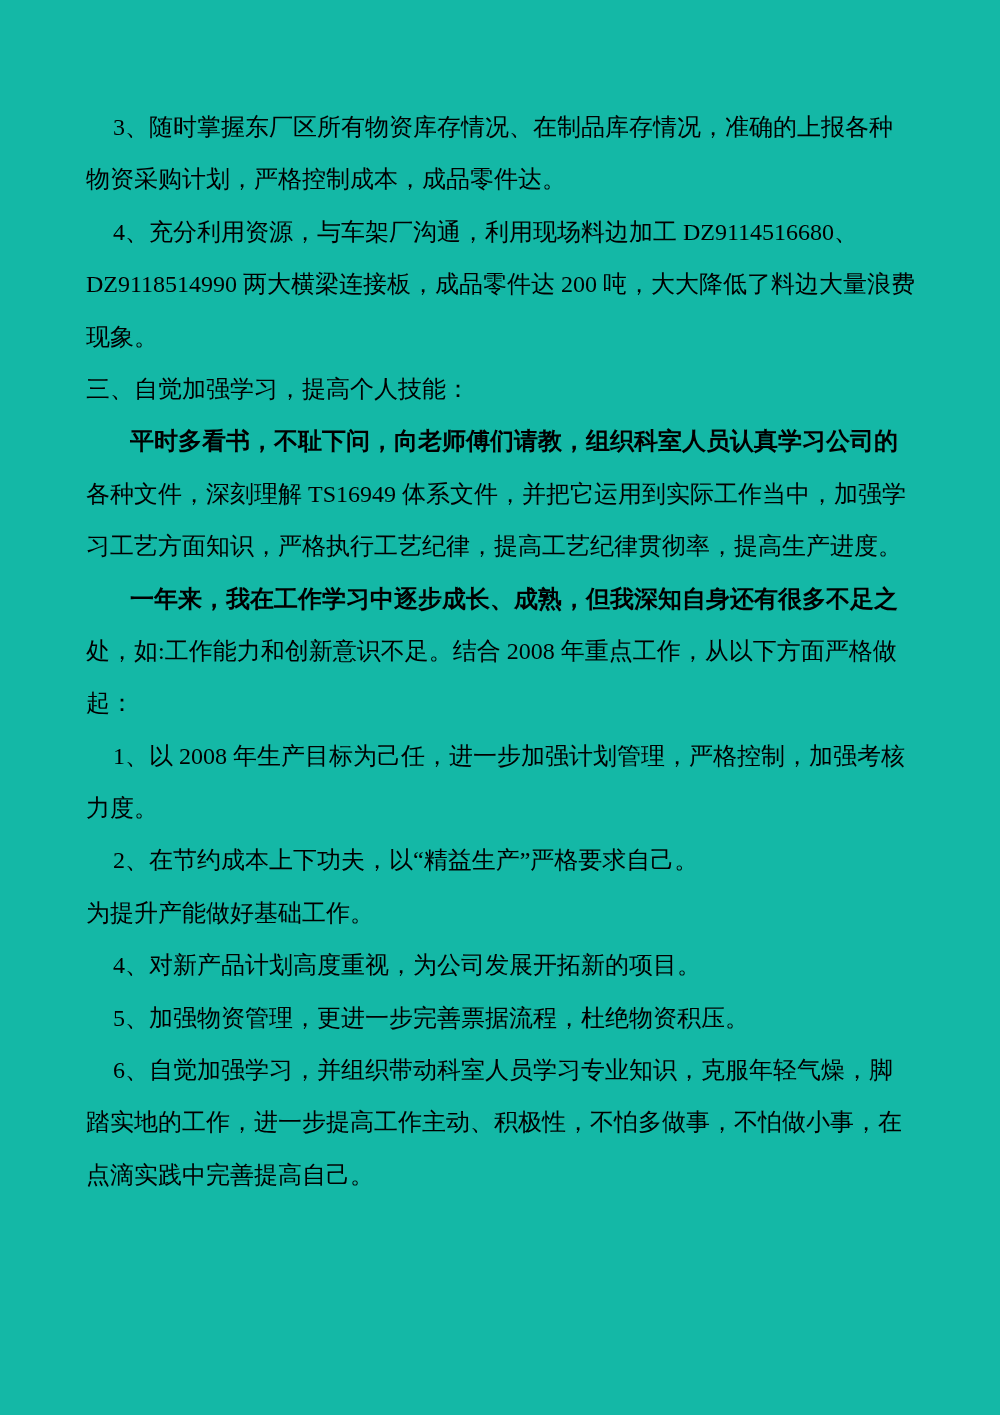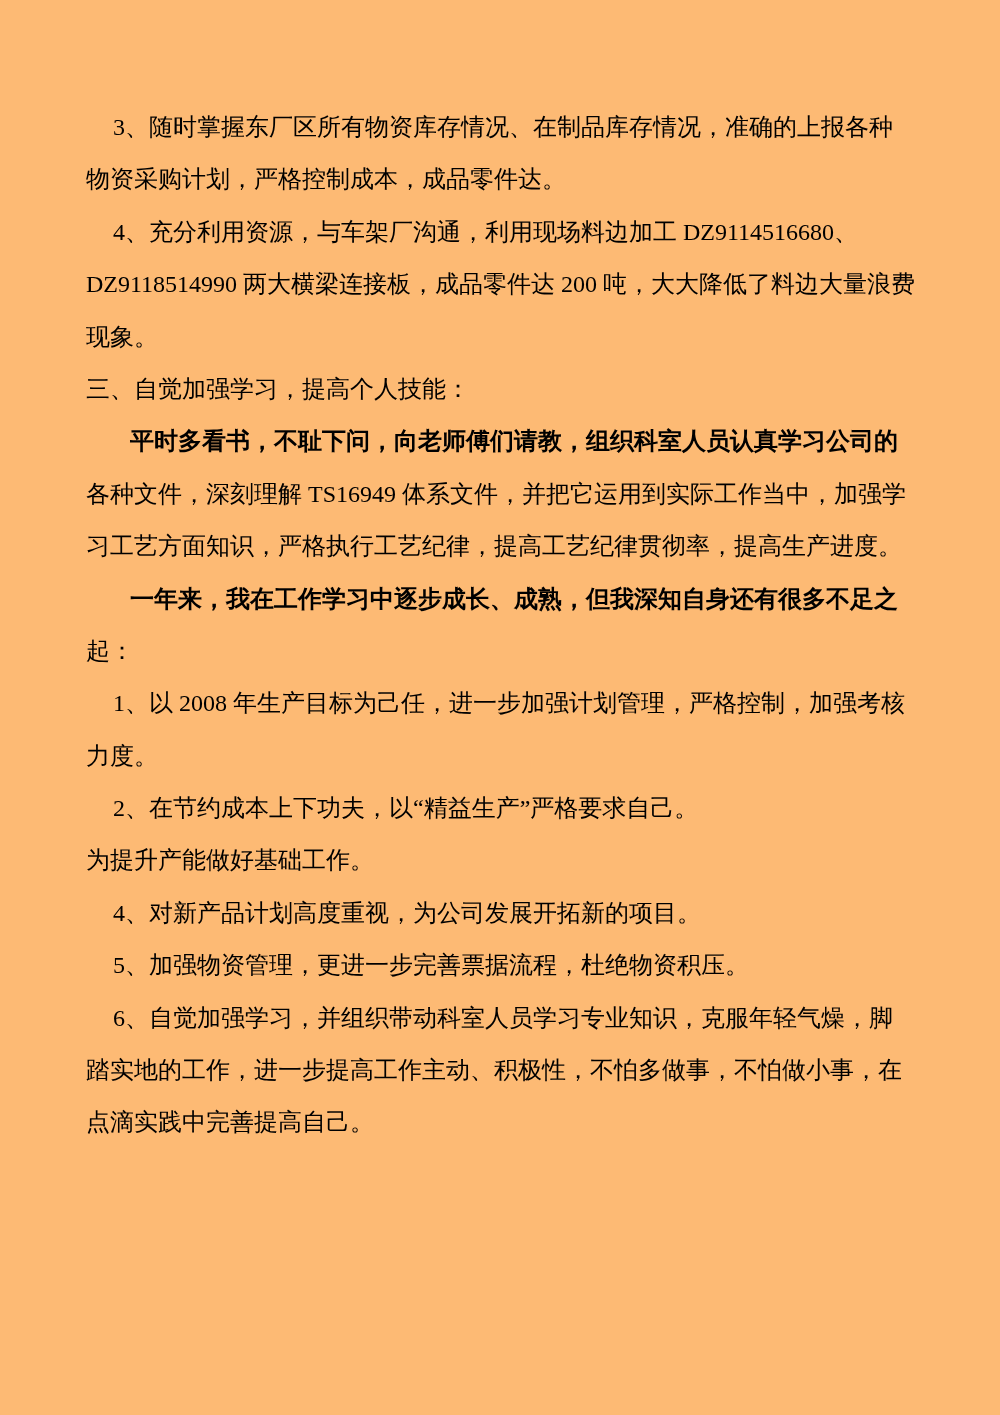--- a/index.html
+++ b/index.html
@@ -4,21 +4,21 @@
 <style>
   html, body {
     margin: 0;
     padding: 0;
     background: #ffffff;
   }
   .page {
     position: relative;
     width: 1000px;
     height: 1415px;
-    background: #fdba74;
+    background: #14b8a6;
     overflow: hidden;
     font-family: "Liberation Serif", "DejaVu Serif", serif;
     color: #000000;
   }
   .textblock {
     position: absolute;
     left: 86px;
     top: 101px;
     width: 828px;
   }
@@ -42,20 +42,21 @@
       <div class="line indent-item">3、随时掌握东厂区所有物资库存情况、在制品库存情况，准确的上报各种</div>
       <div class="line indent-none">物资采购计划，严格控制成本，成品零件达。</div>
       <div class="line indent-item">4、充分利用资源，与车架厂沟通，利用现场料边加工 DZ9114516680、</div>
       <div class="line indent-none">DZ9118514990 两大横梁连接板，成品零件达 200 吨，大大降低了料边大量浪费</div>
       <div class="line indent-none">现象。</div>
       <div class="line indent-none">三、自觉加强学习，提高个人技能：</div>
       <div class="line indent-para">平时多看书，不耻下问，向老师傅们请教，组织科室人员认真学习公司的</div>
       <div class="line indent-none">各种文件，深刻理解 TS16949 体系文件，并把它运用到实际工作当中，加强学</div>
       <div class="line indent-none">习工艺方面知识，严格执行工艺纪律，提高工艺纪律贯彻率，提高生产进度。</div>
       <div class="line indent-para">一年来，我在工作学习中逐步成长、成熟，但我深知自身还有很多不足之</div>
+      <div class="line indent-none">处，如:工作能力和创新意识不足。结合 2008 年重点工作，从以下方面严格做</div>
       <div class="line indent-none">起：</div>
       <div class="line indent-item">1、以 2008 年生产目标为己任，进一步加强计划管理，严格控制，加强考核</div>
       <div class="line indent-none">力度。</div>
       <div class="line indent-item">2、在节约成本上下功夫，以“精益生产”严格要求自己。</div>
       <div class="line indent-none">为提升产能做好基础工作。</div>
       <div class="line indent-item">4、对新产品计划高度重视，为公司发展开拓新的项目。</div>
       <div class="line indent-item">5、加强物资管理，更进一步完善票据流程，杜绝物资积压。</div>
       <div class="line indent-item">6、自觉加强学习，并组织带动科室人员学习专业知识，克服年轻气燥，脚</div>
       <div class="line indent-none">踏实地的工作，进一步提高工作主动、积极性，不怕多做事，不怕做小事，在</div>
       <div class="line indent-none">点滴实践中完善提高自己。</div>

